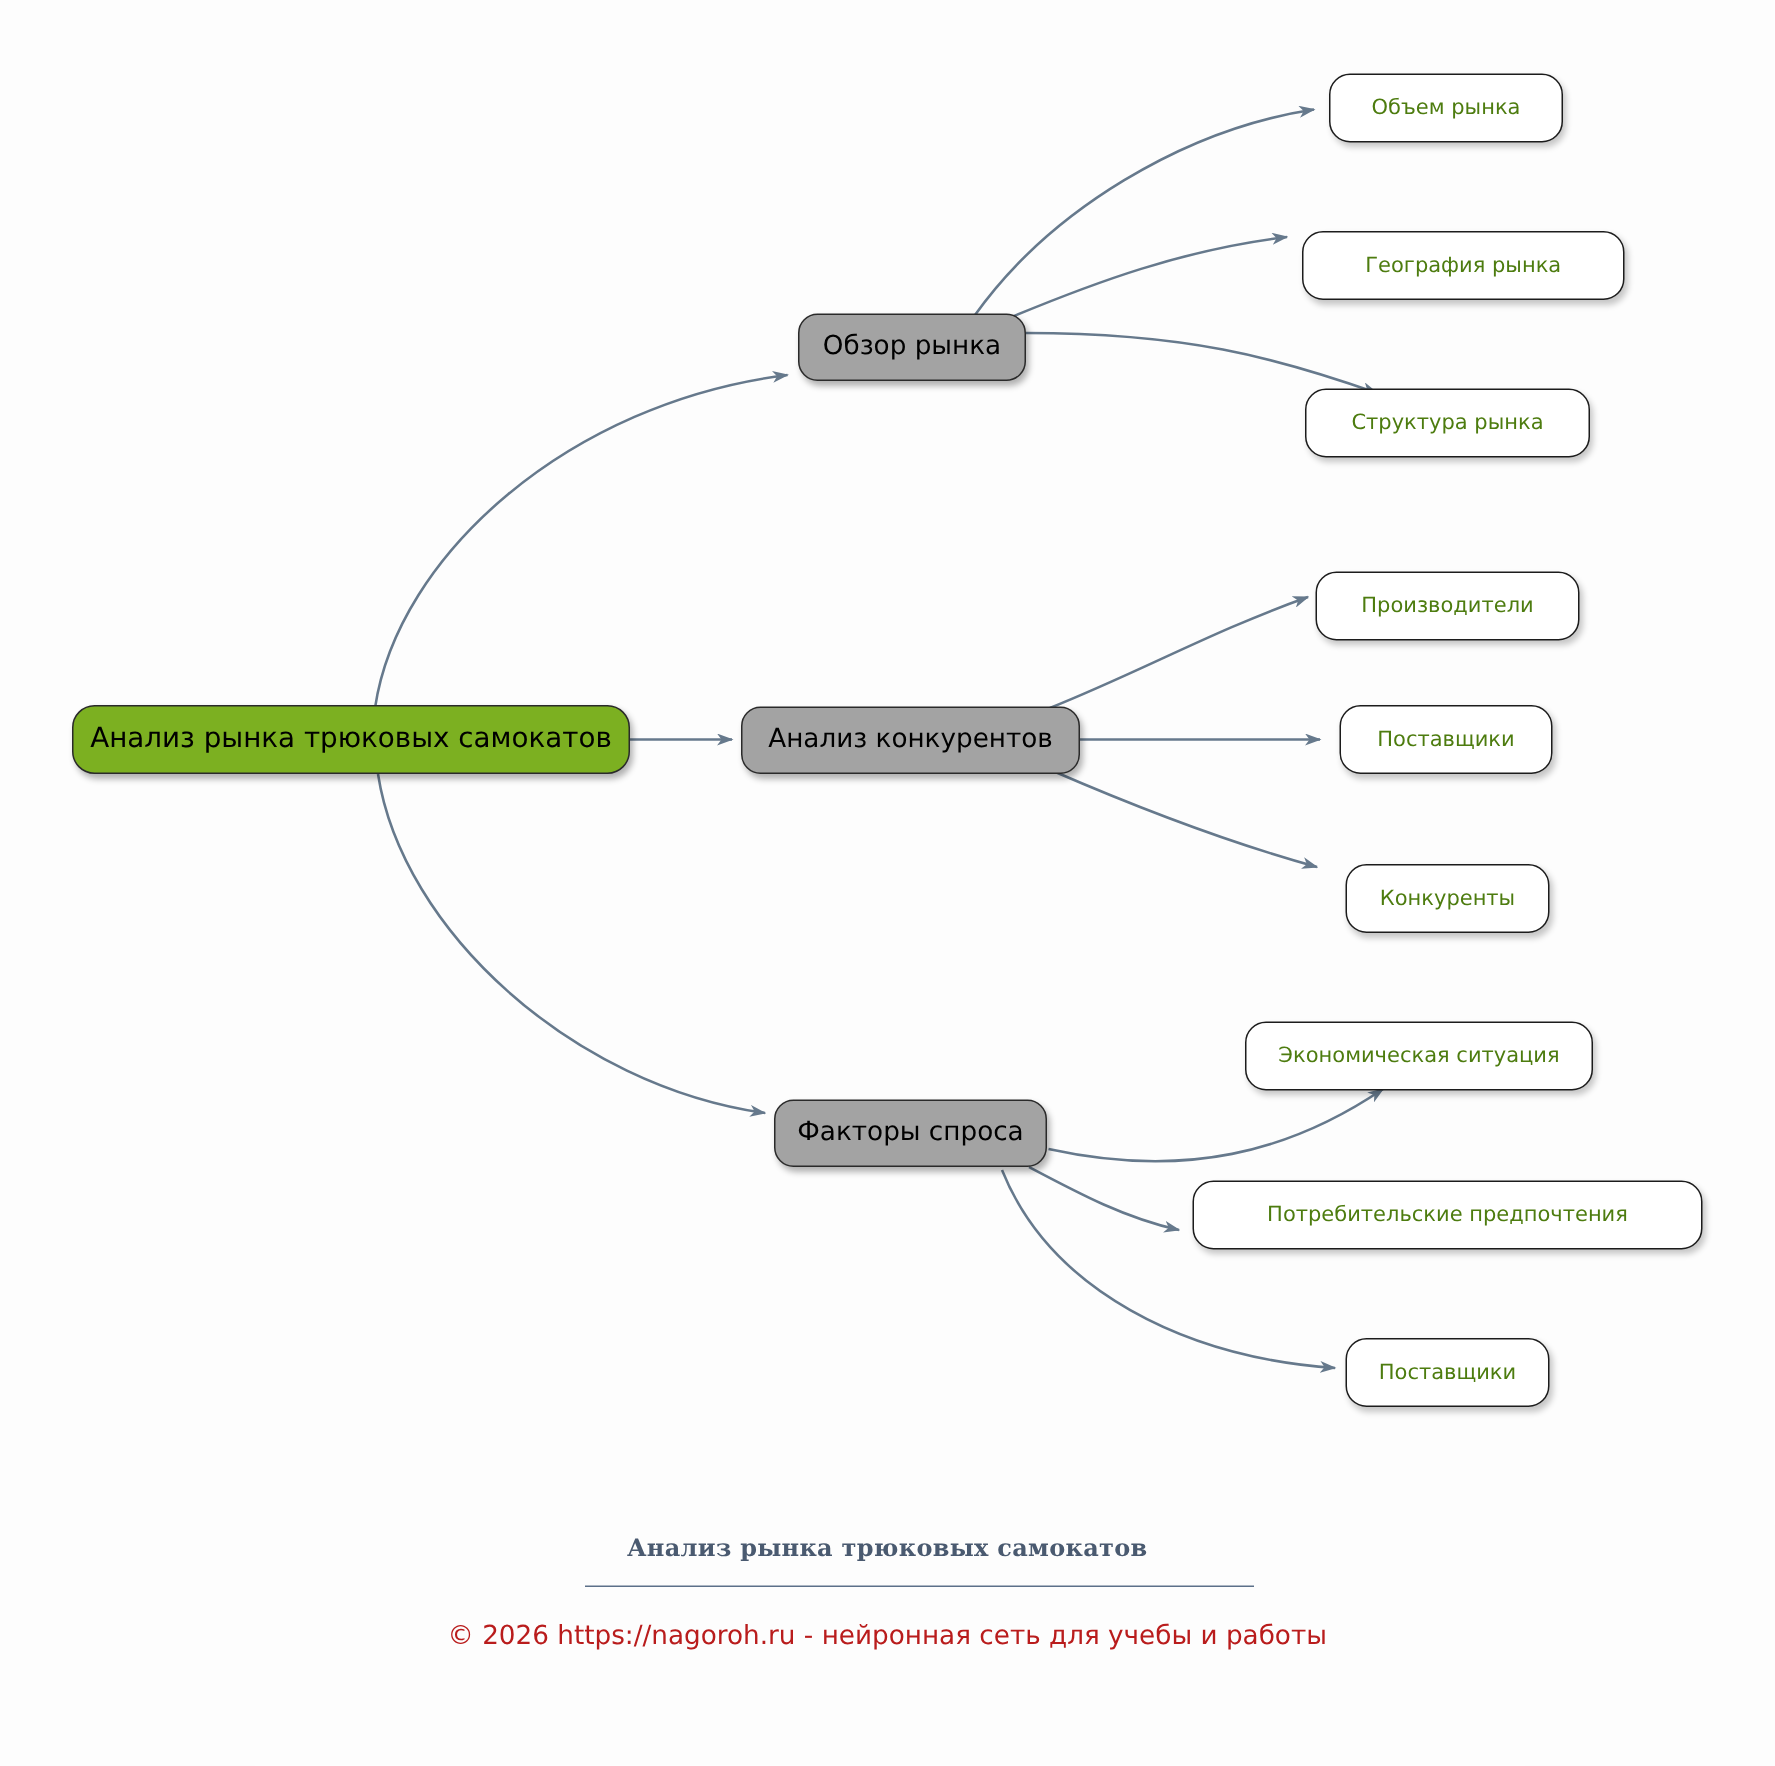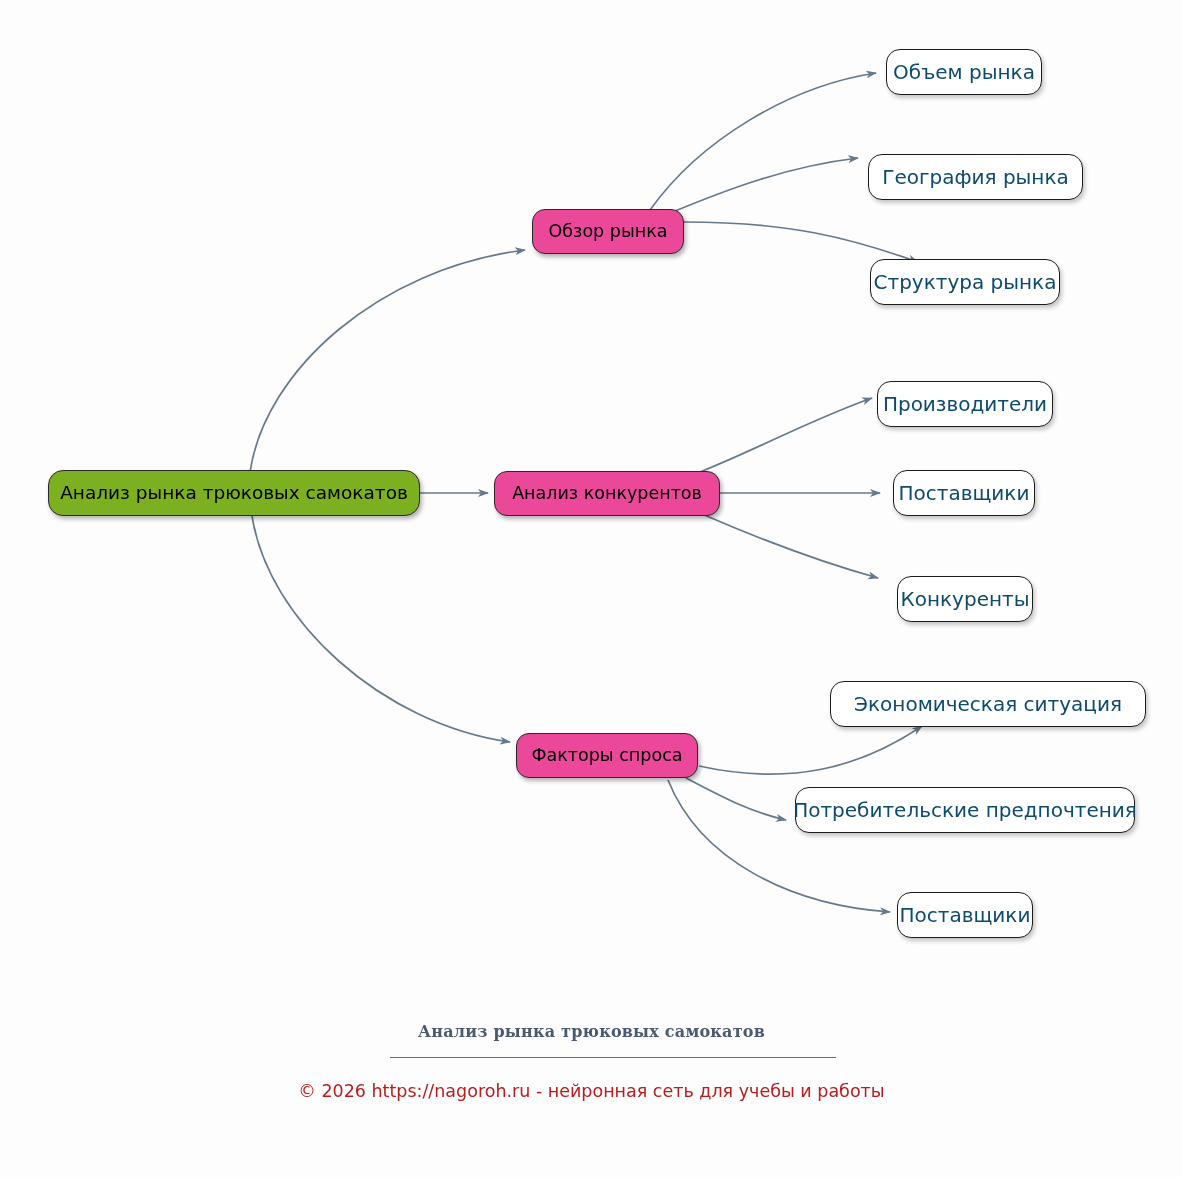--- a/index.html
+++ b/index.html
@@ -55,37 +55,37 @@
     border: 1.6px solid #2a2a2a;
     border-radius: 15px;
     box-shadow: 2px 3px 4px rgba(0,0,0,0.30);
     color: #000000;
     font-size: 18.5px;
     height: 46px;
   }
 
   
   .node-branch {
-    background: #ec4899;
+    background: #a3a3a3;
     border: 1.6px solid #2a2a2a;
     border-radius: 13px;
     box-shadow: 2px 3px 4px rgba(0,0,0,0.30);
     color: #000000;
     font-size: 17.5px;
     height: 45px;
   }
 
   
   .node-leaf {
     background: #ffffff;
     border: 1.6px solid #1c1c1c;
     border-radius: 14px;
     box-shadow: 2px 3px 4px rgba(0,0,0,0.22);
-    color: #0c4a6e;
-    font-size: 20px;
+    color: #4d7c0f;
+    font-size: 14px;
     height: 46px;
   }
 
   
   .footer {
     position: absolute;
     left: 0;
     width: 1183px;
     text-align: center;
   }
@@ -179,21 +179,21 @@
   </div>
 
   <div class="node node-leaf" style="left:897px; top:576px; width:136px;">
     <span class="node-label">Конкуренты</span>
   </div>
 
   <div class="node node-branch" style="left:516px; top:733px; width:182px;">
     <span class="node-label">Факторы спроса</span>
   </div>
 
-  <div class="node node-leaf" style="left:830px; top:681px; width:316px;">
+  <div class="node node-leaf" style="left:830px; top:681px; width:232px;">
     <span class="node-label">Экономическая ситуация</span>
   </div>
 
   <div class="node node-leaf" style="left:795px; top:787px; width:340px;">
     <span class="node-label">Потребительские предпочтения</span>
   </div>
 
   <div class="node node-leaf" style="left:897px; top:892px; width:136px;">
     <span class="node-label">Поставщики</span>
   </div>

